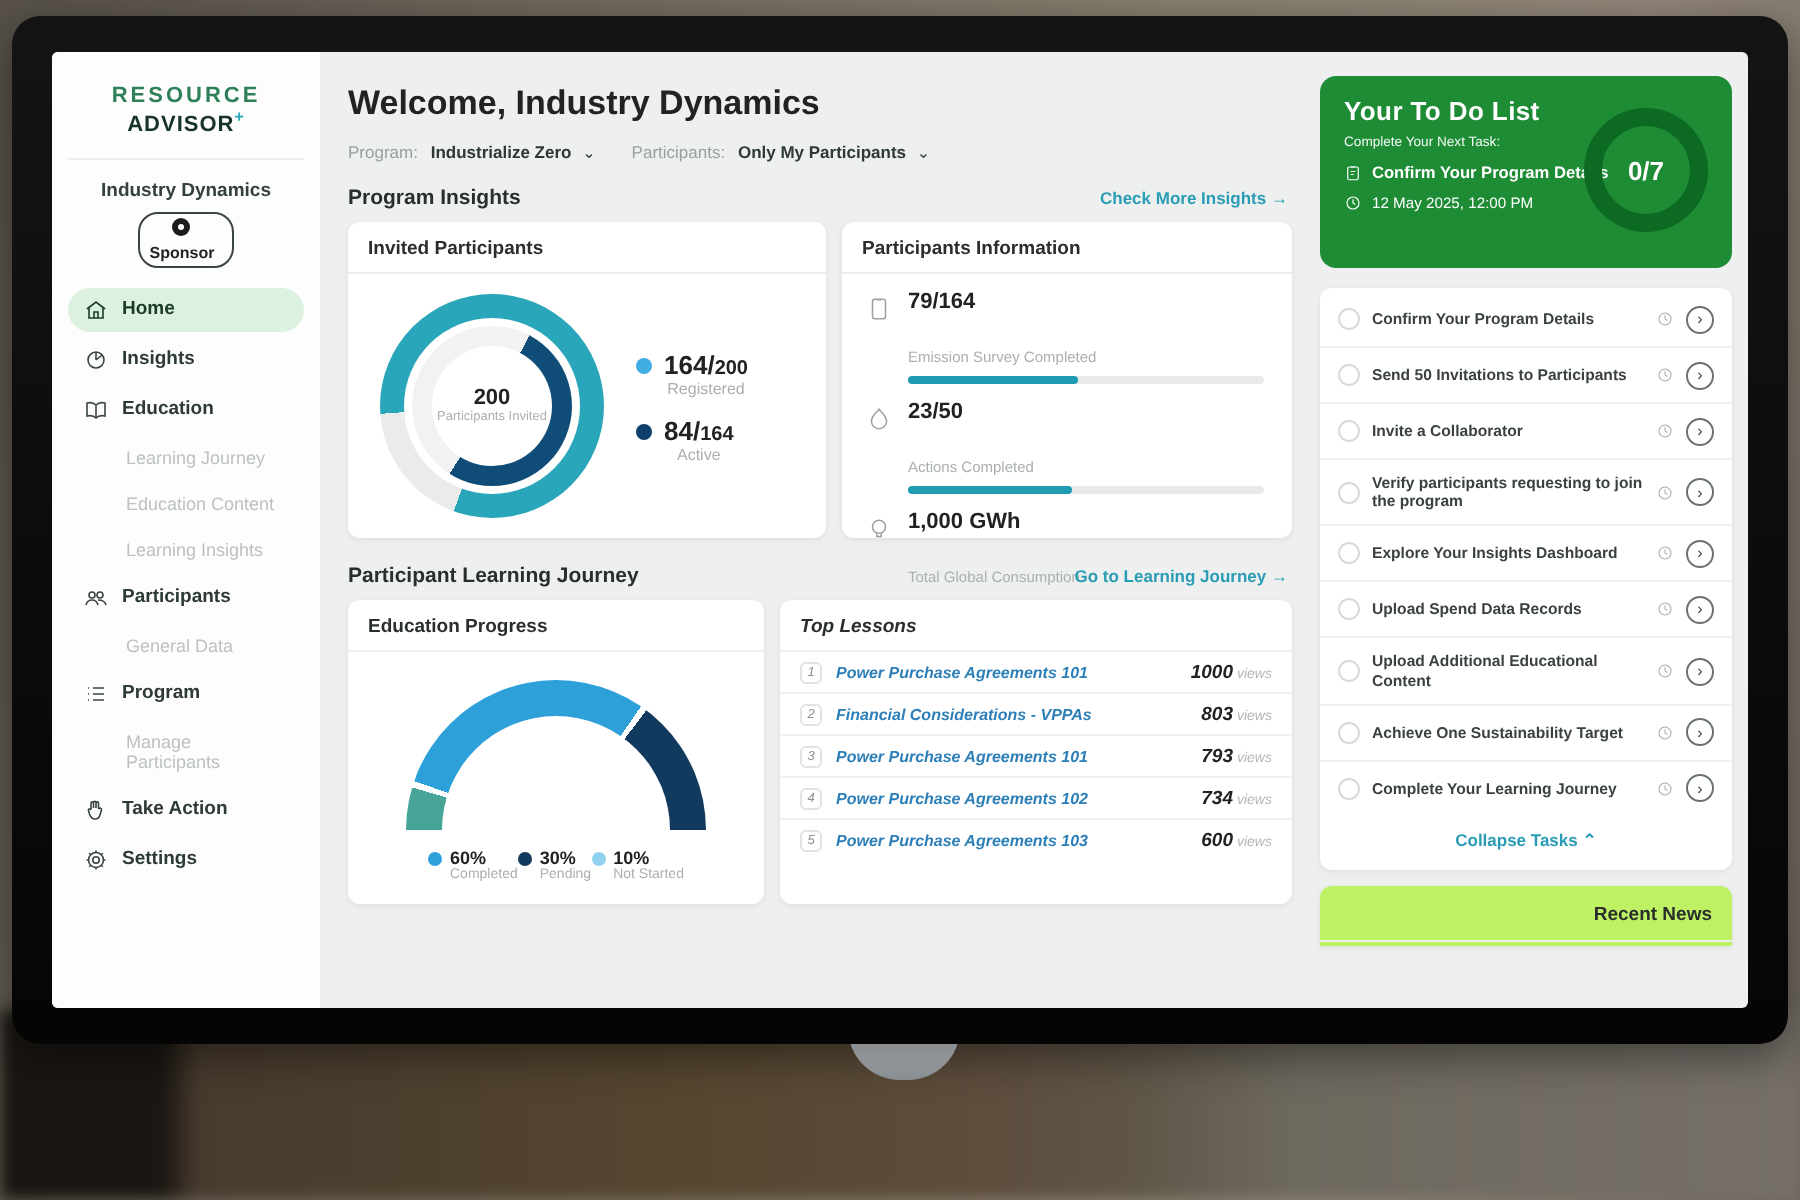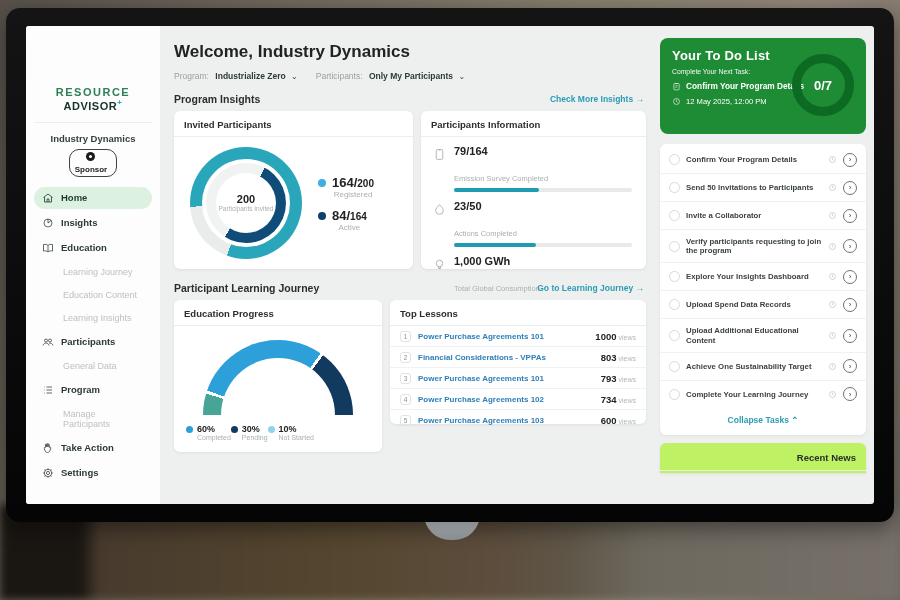--- a/index.html
+++ b/index.html
@@ -13,21 +13,21 @@
     background:linear-gradient(#e8ecee,#8f969b); border-radius:0 0 28px 28px; }
 
   .monitor { position:absolute; left:6px; top:8px; width:888px; height:514px;
     background:linear-gradient(#141414,#050505); border-radius:14px;
     box-shadow:0 6px 22px rgba(0,0,0,.45); }
   .screen { position:absolute; left:20px; top:18px; right:20px; bottom:18px;
     background:#eef0ef; border-radius:3px; overflow:hidden; display:flex; }
 
   
   .sidebar { width:134px; background:#fcfdfc; padding:12px 8px 0 8px; flex-shrink:0; }
-  .logo { text-align:center; font-size:11px; font-weight:bold; letter-spacing:.5px; padding:4px 0 10px; border-bottom:1px solid #eceeec;margin-top:44px; }
+  .logo { text-align:center; font-size:11px; font-weight:bold; letter-spacing:.5px; padding:4px 0 10px; border-bottom:1px solid #eceeec; }
   .logo .p1 { color:#2e8058; letter-spacing:1.5px; }
   .logo .p2 { color:#17332a; }
   .logo .plus { color:#2aa6ba; font-size:8px; vertical-align:super; }
   .org { text-align:center; font-size:9.5px; font-weight:bold; color:#33403b; margin:10px 0 5px; }
   .sponsor { display:flex; align-items:center; gap:4px; width:max-content; margin:0 auto 10px;
     border:1.3px solid #3a4540; border-radius:10px; padding:2px 9px 2px 5px; font-size:8px; font-weight:bold; color:#222;flex-direction:column; }
   .sponsor .dot { width:9px; height:9px; border-radius:50%; background:#1c1c1c; position:relative; }
   .sponsor .dot::after { content:""; position:absolute; left:3px; top:3px; width:3px; height:3px; border-radius:50%; background:#fff; }
   .nav-item { display:flex; align-items:center; gap:7px; padding:5px 8px; margin:3px 0;
     font-size:9.5px; font-weight:bold; color:#2d3a35; border-radius:13px; cursor:pointer; }
@@ -75,27 +75,27 @@
   .bar i { display:block; height:4px; border-radius:2px; background:#1f9cb4; }
 
   .edu-card { width:208px; height:152px; flex-shrink:0; }
   .gauge-wrap { width:150px; height:76px; margin:14px auto 0; overflow:hidden; position:relative; }
   .gauge { width:150px; height:150px; border-radius:50%;
     background:conic-gradient(from 270deg, #46a596 0 16.5deg, #fff 16.5deg 19deg, #2d9fd9 19deg 124.5deg, #fff 124.5deg 127deg, #12395e 127deg 180deg, #fff 180deg 360deg); }
   .gauge-hole { position:absolute; left:18px; top:18px; width:114px; height:114px; border-radius:50%; background:#fff; }
   .gauge-center { position:absolute; left:0; right:0; bottom:0; text-align:center; }
   .gauge-center .v { font-size:15px; font-weight:bold; color:#222; }
   .gauge-center .l { font-size:7px; color:#aab0ad; }
-  .gauge-legend { display:flex; justify-content:flex-start; padding:8px 12px 0; }
+  .gauge-legend { display:flex; justify-content:center; padding:8px 12px 0; }
   .gl { display:flex; gap:4px; align-items:flex-start; }
   .gl .leg-dot { margin-top:2px; width:7px; height:7px; }
   .gl .p { font-size:9px; font-weight:bold; color:#222; }
   .gl .t { font-size:7px; color:#aab0ad; }
 
-  .lessons-card { flex:1; height:124px; }
+  .lessons-card { flex:1; height:152px;font-style:italic; }
   .lesson { display:flex; align-items:center; padding:4.5px 10px; border-bottom:1px solid #f0f2f1; }
   .lesson:last-child { border-bottom:none; }
   .rank { width:11px; height:11px; border:1px solid #e0e3e2; border-radius:3px; font-size:6.5px; color:#8b918e;
     display:flex; align-items:center; justify-content:center; margin-right:7px; flex-shrink:0; }
   .lesson-title { flex:1; font-size:8px; font-weight:bold; color:#2d7fb8; cursor:pointer; }
   .views { font-size:9.5px; font-weight:bold; color:#222; }
   .views .sfx { font-size:7px; font-weight:normal; color:#b2b7b4; margin-left:2px; }
 
   
   .right { width:218px; padding:12px 8px 0 4px; flex-shrink:0; }

